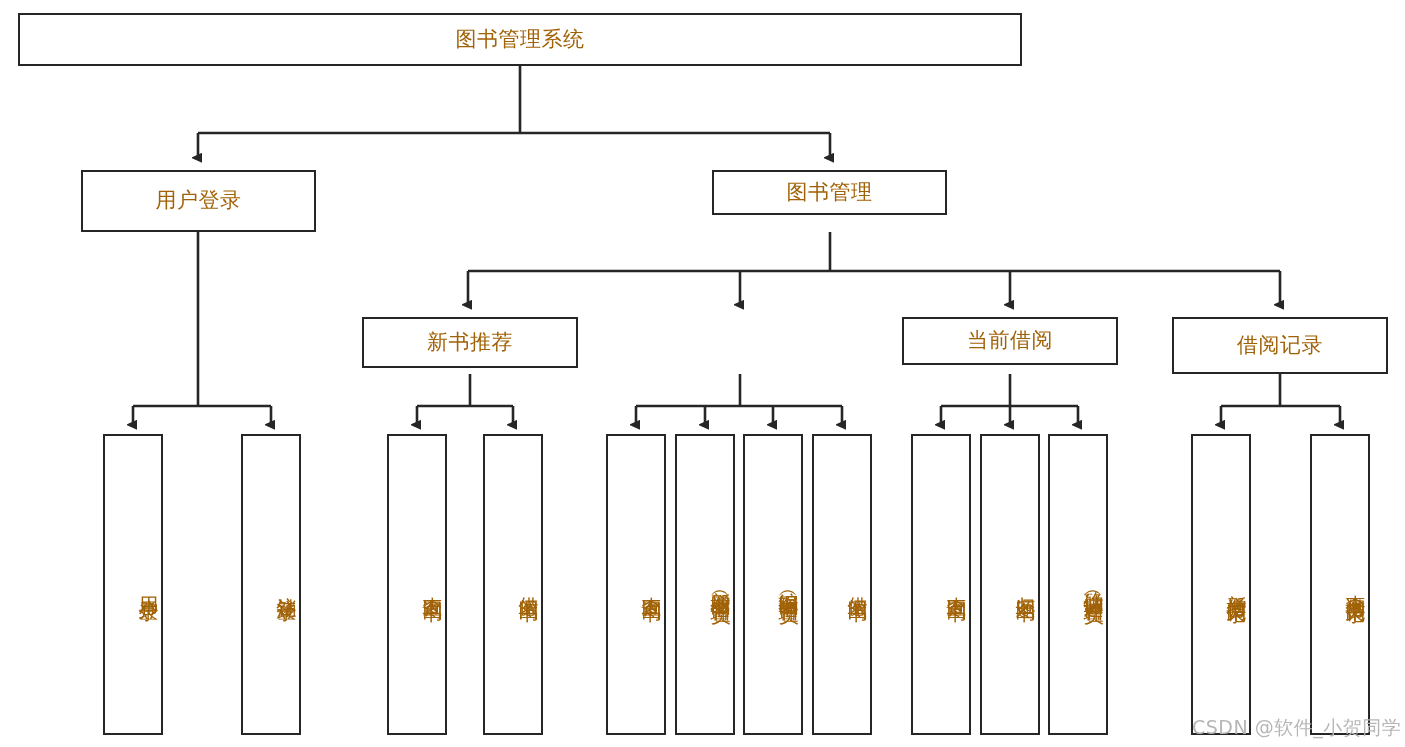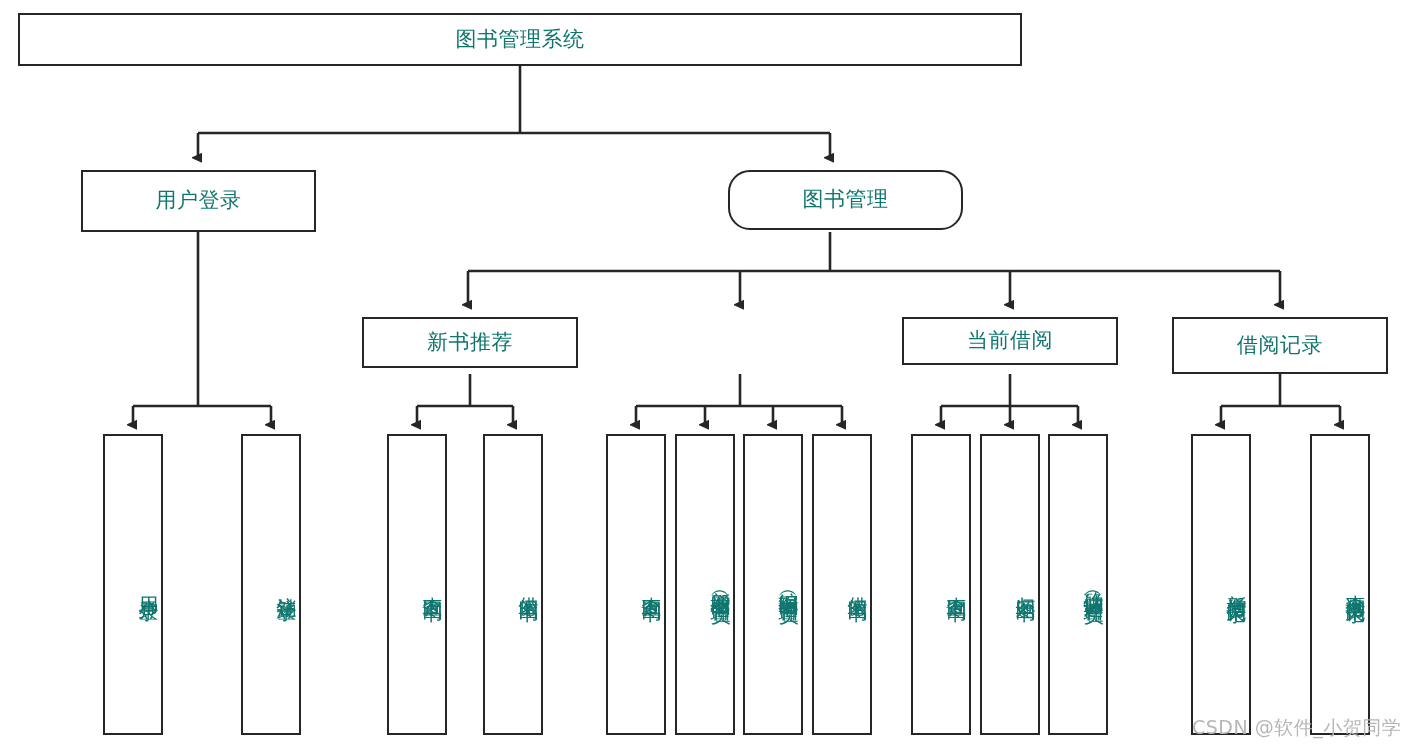--- a/index.html
+++ b/index.html
@@ -19,21 +19,21 @@
     overflow: hidden;
   }
   .node {
     position: absolute;
     box-sizing: border-box;
     border: 2px solid #262626;
     background: #ffffff;
     display: flex;
     align-items: center;
     justify-content: center;
-    color: #0f766e;
+    color: #a16207;
     letter-spacing: 0.5px;
   }
   .node.horizontal {
     font-size: 21px;
     line-height: 1.2;
     white-space: nowrap;
   }
   .node.vertical {
     writing-mode: vertical-rl;
     text-orientation: upright;
@@ -121,21 +121,21 @@
     </g>
   </svg>
 
   <div class="node horizontal" style="left:18px; top:13px; width:1004px; height:53px;">
     <span>图书管理系统</span>
   </div>
 
   <div class="node horizontal" style="left:81px; top:170px; width:235px; height:62px;">
     <span>用户登录</span>
   </div>
-  <div class="node horizontal" style="left:728px; top:170px; width:235px; height:60px;border-radius:22px;">
+  <div class="node horizontal" style="left:712px; top:170px; width:235px; height:45px;">
     <span>图书管理</span>
   </div>
 
   <div class="node horizontal" style="left:362px; top:317px; width:216px; height:51px;">
     <span>新书推荐</span>
   </div>
   <div class="node horizontal" style="left:902px; top:317px; width:216px; height:48px;">
     <span>当前借阅</span>
   </div>
   <div class="node horizontal" style="left:1172px; top:317px; width:216px; height:57px;">

